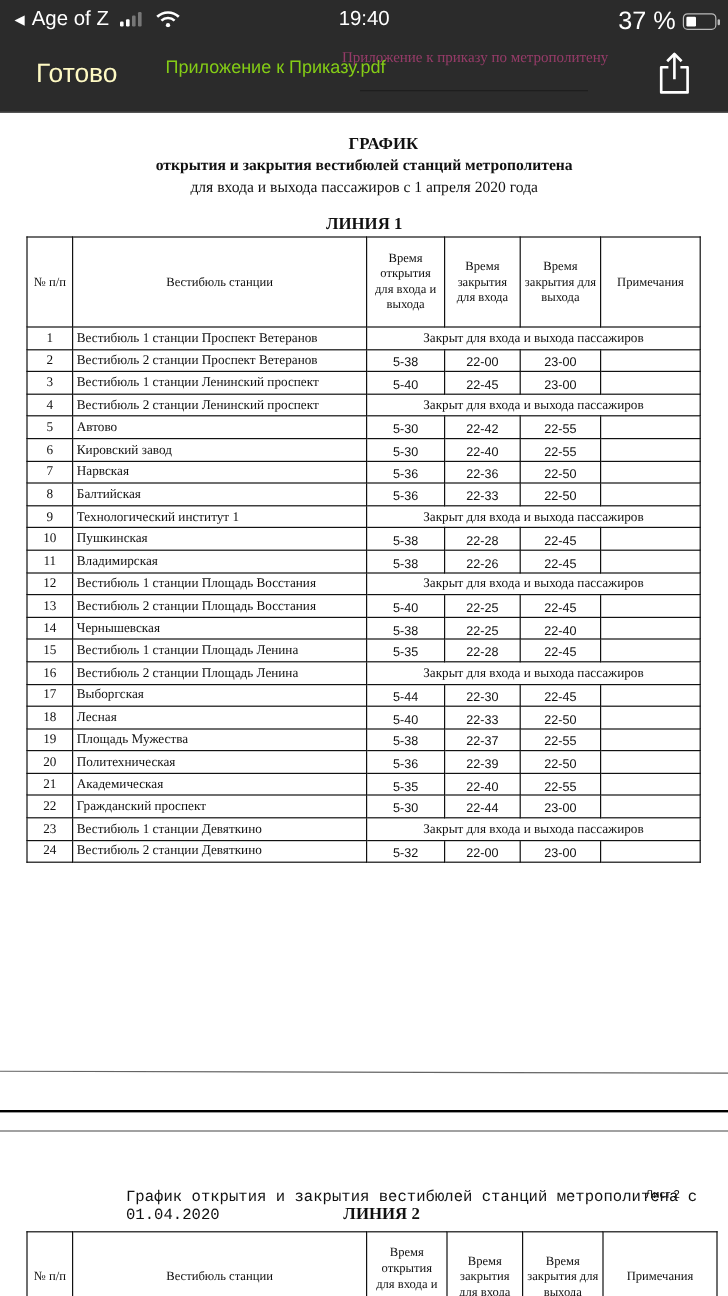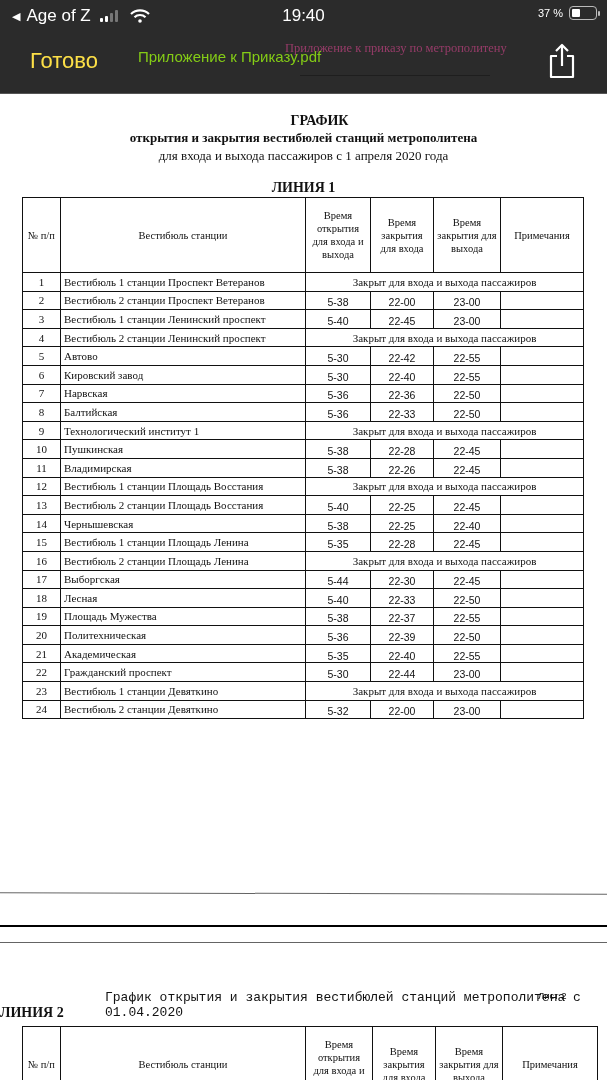--- a/index.html
+++ b/index.html
@@ -9,29 +9,29 @@
     
     .topbar { position: absolute; left: 0; top: 0; width: 607px; height: 94px; background: #2b2b2b; color: #fff; font-family: "Liberation Sans", sans-serif; border-bottom: 1px solid #555; overflow: hidden; }
     .statusbar { position: absolute; left: 0; top: 0; width: 100%; height: 34px; }
     .sb-left { position: absolute; left: 12px; top: 6px; font-size: 17px; display: flex; align-items: center; gap: 4px; }
     .sb-back { font-size: 11px; margin-right: 2px; }
     .signal { display: inline-flex; align-items: flex-end; gap: 2px; height: 12px; margin-left: 5px; }
     .signal span { width: 3px; background: #fff; border-radius: 1px; }
     .signal span.off { background: #777; }
     .wifi { margin-left: 8px; width: 20px; height: 14px; }
     .sb-time { position: absolute; left: 0; right: 0; top: 6px; text-align: center; font-size: 17px; }
-    .sb-right { position: absolute; right: 10px; top: 6px; font-size: 11px; display: flex; align-items: center; gap: 4px; }
+    .sb-right { position: absolute; right: 10px; top: 6px; font-size: 21px; display: flex; align-items: center; gap: 4px; }
     .battery { position: relative; width: 28px; height: 14px; border: 1.5px solid #bbb; border-radius: 4px; margin-left: 2px; }
     .battery .fill { position: absolute; left: 2px; top: 2px; bottom: 2px; width: 8px; background: #fff; border-radius: 1px; }
     .battery .nub { position: absolute; right: -4px; top: 4px; width: 2px; height: 5px; background: #bbb; border-radius: 1px; }
 
     .navbar { position: absolute; left: 0; top: 34px; width: 100%; height: 59px; }
     .ghost { position: absolute; left: 285px; top: 7px; font-family: "Liberation Serif", serif; font-size: 12.5px; color: #ec4899; opacity: 0.55; white-space: nowrap; }
     .ghost-line { position: absolute; left: 300px; top: 41px; width: 190px; height: 1px; background: #111; opacity: 0.5; }
-    .done-btn { position: absolute; left: 30px; top: 14px; font-size: 22px; color: #fde047; }
+    .done-btn { position: absolute; left: 30px; top: 14px; font-size: 22px; color: #fef9c3; }
     .nav-title { position: absolute; left: 138px; top: 14px; font-size: 15px; color: #84cc16; white-space: nowrap; }
     .share-btn { position: absolute; left: 545px; top: 9px; width: 34px; height: 36px; }
 
     
     .doc-title { position: absolute; left: 0; width: 607px; text-align: center; }
     .t-main { top: 113px; font-weight: bold; font-size: 14px; padding-left: 32px; }
     .t-sub1 { top: 130px; font-size: 13px; font-weight: bold; }
     .t-sub2 { top: 148px; font-size: 13px; }
     .t-line1 { top: 180px; font-weight: bold; font-size: 14px; }
 
@@ -46,21 +46,21 @@
     #table1 tr.row td { height: 18.6px; }
     #table1 tr.head th { height: 75px; }
 
     .rule { position: absolute; left: 0; width: 607px; background: #222; }
     .rule1 { top: 893px; height: 1px; opacity: 0.7; transform: rotate(0.15deg); }
     .rule2 { top: 925px; height: 2px; background: #000; }
     .rule3 { top: 942px; height: 1px; opacity: 0.7; }
 
     .p2-header { position: absolute; left: 105px; top: 990px; font-family: Liberation Mono, monospace; font-size: 13px; }
     .p2-sheet { position: absolute; left: 538px; top: 990px; font-family: "Liberation Sans", sans-serif; font-size: 9.5px; }
-    .p2-line { position: absolute; left: 0; width: 599px; top: 1005px; font-weight: bold; font-size: 14px; }
+    .p2-line { position: absolute; left: 0; width: 599px; top: 1005px; text-align: center; font-weight: bold; font-size: 14px; padding-left: 37px; }
     #table2 { left: 22px; top: 1026px; width: 575px; border: 1.5px solid #111; }
     #table2 tr.head th { height: 75px; vertical-align: middle; }
   </style>
 </head>
 <body>
 
 <div class="topbar">
   <div class="statusbar">
     <div class="sb-left">
       <span class="sb-back">◀</span>

